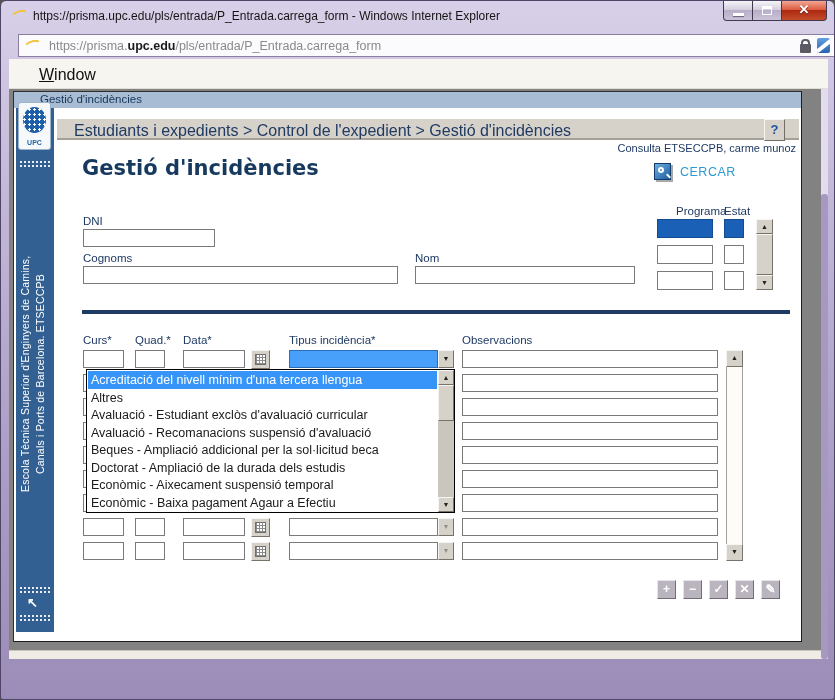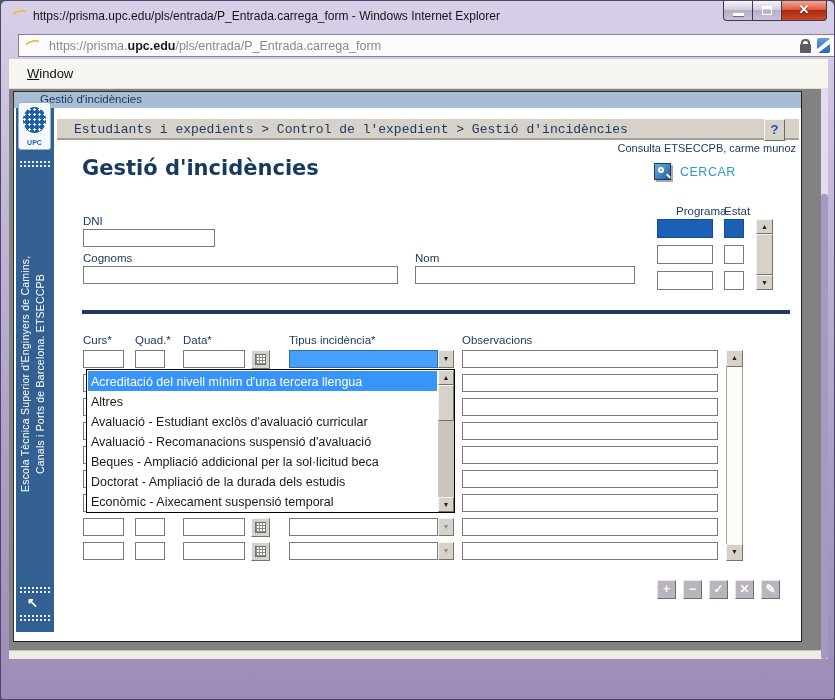--- a/index.html
+++ b/index.html
@@ -32,21 +32,21 @@
   .addr-icons{display:flex;align-items:center;gap:6px;margin-right:6px;}
 
   .ie-logo{position:relative;width:17px;height:16px;font:italic bold 15px/16px "DejaVu Serif",serif;color:#2698e6;}
   .ie-logo::after{content:"";position:absolute;left:0;top:2px;width:15px;height:10px;border:2px solid transparent;border-top-color:#f2c23c;border-radius:50%;transform:rotate(-14deg);}
   .lock-icon{position:relative;width:11px;height:9px;background:#5b5b64;border-radius:1px;margin-top:5px;}
   .lock-icon::before{content:"";position:absolute;left:1px;top:-5px;width:5px;height:5px;border:2px solid #5b5b64;border-bottom:none;border-radius:4px 4px 0 0;}
   .compat-icon{position:relative;width:13px;height:15px;background:linear-gradient(#63a0e2,#2a62b0);border-radius:2px;overflow:hidden;}
   .compat-icon::after{content:"";position:absolute;left:-4px;top:6px;width:22px;height:4px;background:#fff;transform:rotate(-38deg);}
 
   .menubar{position:absolute;left:8px;top:58px;width:819px;height:30px;background:#f7f5f0;border-bottom:1px solid #e2ded6;}
-  .menu-item{position:absolute;left:18px;top:7px;font-size:13px;color:#111;}
+  .menu-item{position:absolute;left:30px;top:7px;font-size:16px;color:#111;}
   .menu-item u{text-decoration:underline;}
 
   
   .page{position:absolute;left:8px;top:88px;width:819px;height:570px;background:#828282;}
   .hstrip{position:absolute;left:0;bottom:0;width:812px;height:9px;background:#efece5;border-top:1px solid #c9c5bd;}
   .page-vscroll{position:absolute;right:0;top:0;width:7px;height:570px;background:#e2dcec;}
   .page-vscroll .thumb{position:absolute;left:0;top:105px;width:7px;height:465px;background:#a698c0;border-radius:3px;}
 
   
   .applet{position:absolute;left:4px;top:2px;width:789px;height:551px;background:#fff;border:1px solid #2e2e2e;border-right-color:#1d1d1d;border-bottom-color:#1d1d1d;}
@@ -61,21 +61,21 @@
   .upc-text{position:absolute;left:0;bottom:3px;width:100%;text-align:center;font-size:7px;font-weight:bold;color:#1d5fa8;}
   .sb-dots{position:absolute;left:3px;width:32px;height:7px;
     background-image:radial-gradient(rgba(255,255,255,.9) 1px,transparent 1.3px);background-size:4px 4px;}
   .sb-text{position:absolute;left:2px;top:62px;width:34px;height:408px;writing-mode:vertical-rl;transform:rotate(180deg);
     color:#fff;font-size:10.5px;line-height:15px;text-align:center;letter-spacing:.2px;white-space:nowrap;}
   .sb-text span{display:block;}
   .sb-arrow{position:absolute;left:11px;color:#fff;font-size:13px;font-weight:bold;}
 
   
   .crumbbar{position:absolute;left:43px;top:27px;width:742px;height:21px;background:#d6d2c9;border-bottom:2px solid #a5a199;}
-  .crumbbar span{position:absolute;left:17px;top:3px;font-size:13px;color:#1f3a63;font-family:Liberation Mono, monospace;}
+  .crumbbar span{position:absolute;left:17px;top:3px;font-size:16px;color:#1f3a63;}
   .help-btn{position:absolute;left:750px;top:27px;width:21px;height:22px;background:#d6d2ca;
     border:1px solid;border-color:#f7f6f2 #716d65 #716d65 #f7f6f2;text-align:center;font-size:13px;font-weight:bold;color:#1f51a4;line-height:20px;}
   .user-line{position:absolute;right:5px;top:50px;font-size:11px;color:#1f3a63;}
 
   .page-title{position:absolute;left:68px;top:64px;font-size:21px;color:#17395e;font-weight:600;font-family:"DejaVu Sans",sans-serif;}
   .cercar{position:absolute;left:640px;top:71px;width:120px;height:20px;cursor:pointer;}
   .cercar-icon{position:absolute;left:0;top:0;width:17px;height:17px;background:linear-gradient(135deg,#6cb2e2,#1d5b9e);border:1px solid #123c6b;box-shadow:2px 2px 0 #a8a8a8;}
   .mag{position:absolute;left:3px;top:3px;width:6px;height:6px;border:2px solid #fff;border-radius:50%;}
   .mag::after{content:"";position:absolute;left:6px;top:6px;width:5px;height:2px;background:#fff;transform:rotate(45deg);}
   .cercar-label{position:absolute;left:26px;top:2px;font-size:12.5px;letter-spacing:.5px;color:#2d9ad1;}
@@ -372,20 +372,21 @@
 
       <div class="dd-list">
         <div class="dd-items">
             <div class="dd-item selected">Acreditació del nivell mínim d'una tercera llengua</div>
             <div class="dd-item">Altres</div>
             <div class="dd-item">Avaluació - Estudiant exclòs d'avaluació curricular</div>
             <div class="dd-item">Avaluació - Recomanacions suspensió d'avaluació</div>
             <div class="dd-item">Beques - Ampliació addicional per la sol·licitud beca</div>
             <div class="dd-item">Doctorat - Ampliació de la durada dels estudis</div>
             <div class="dd-item">Econòmic - Aixecament suspensió temporal</div>
+            <div class="dd-item">Econòmic - Baixa pagament Agaur a Efectiu</div>
           </div>
         <div class="dd-scroll">
           <span class="up scroll3d">
               <span class="arr">▲</span>
             </span>
           <span class="thumb scroll3d"></span>
           <span class="down scroll3d">
               <span class="arr">▼</span>
             </span>
         </div>

